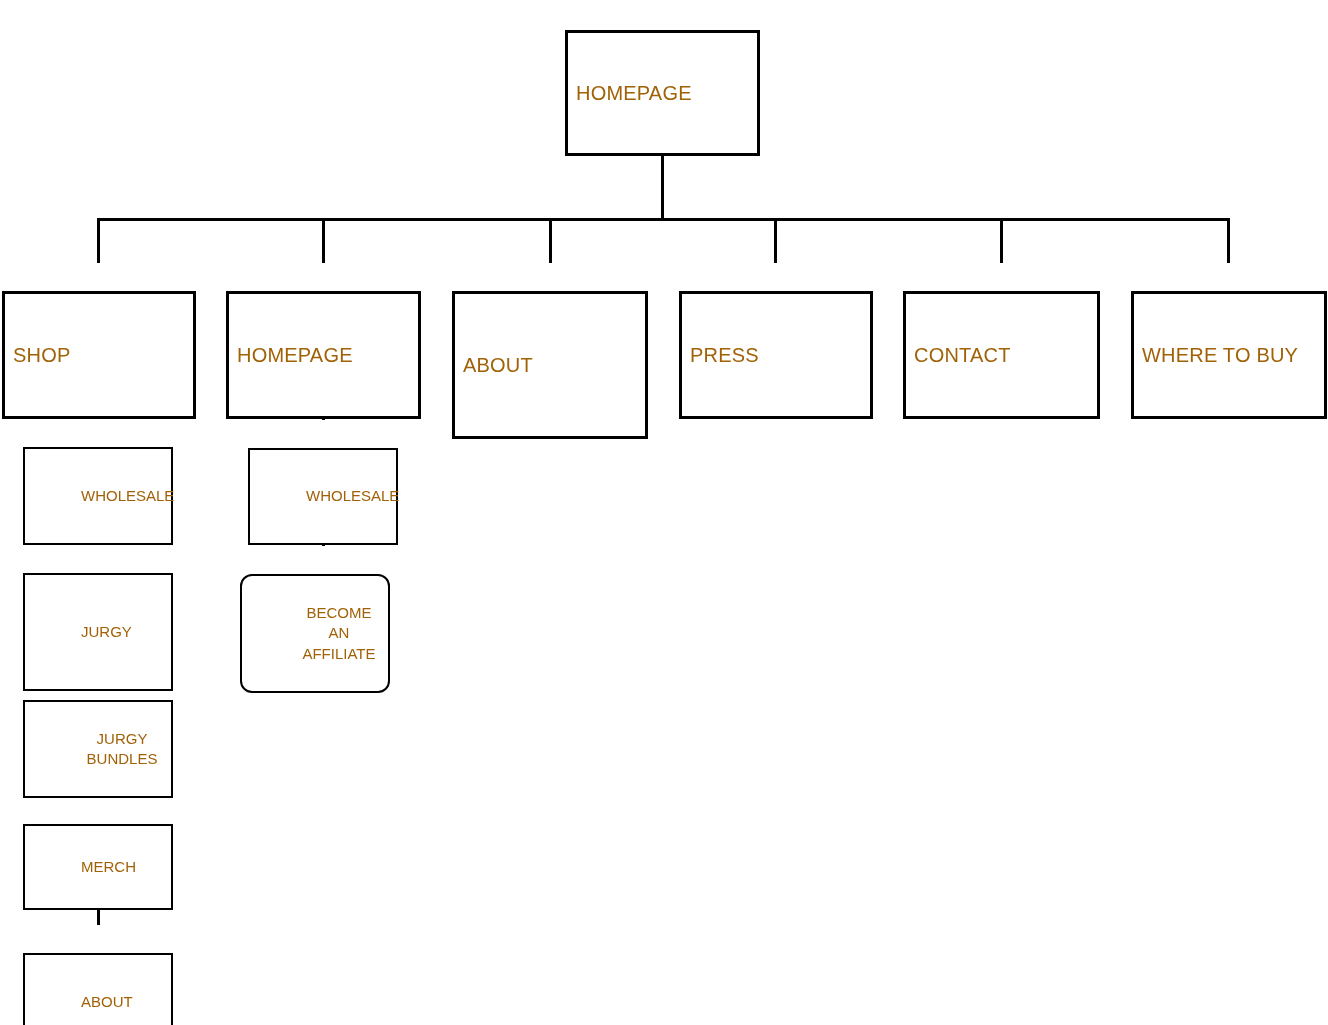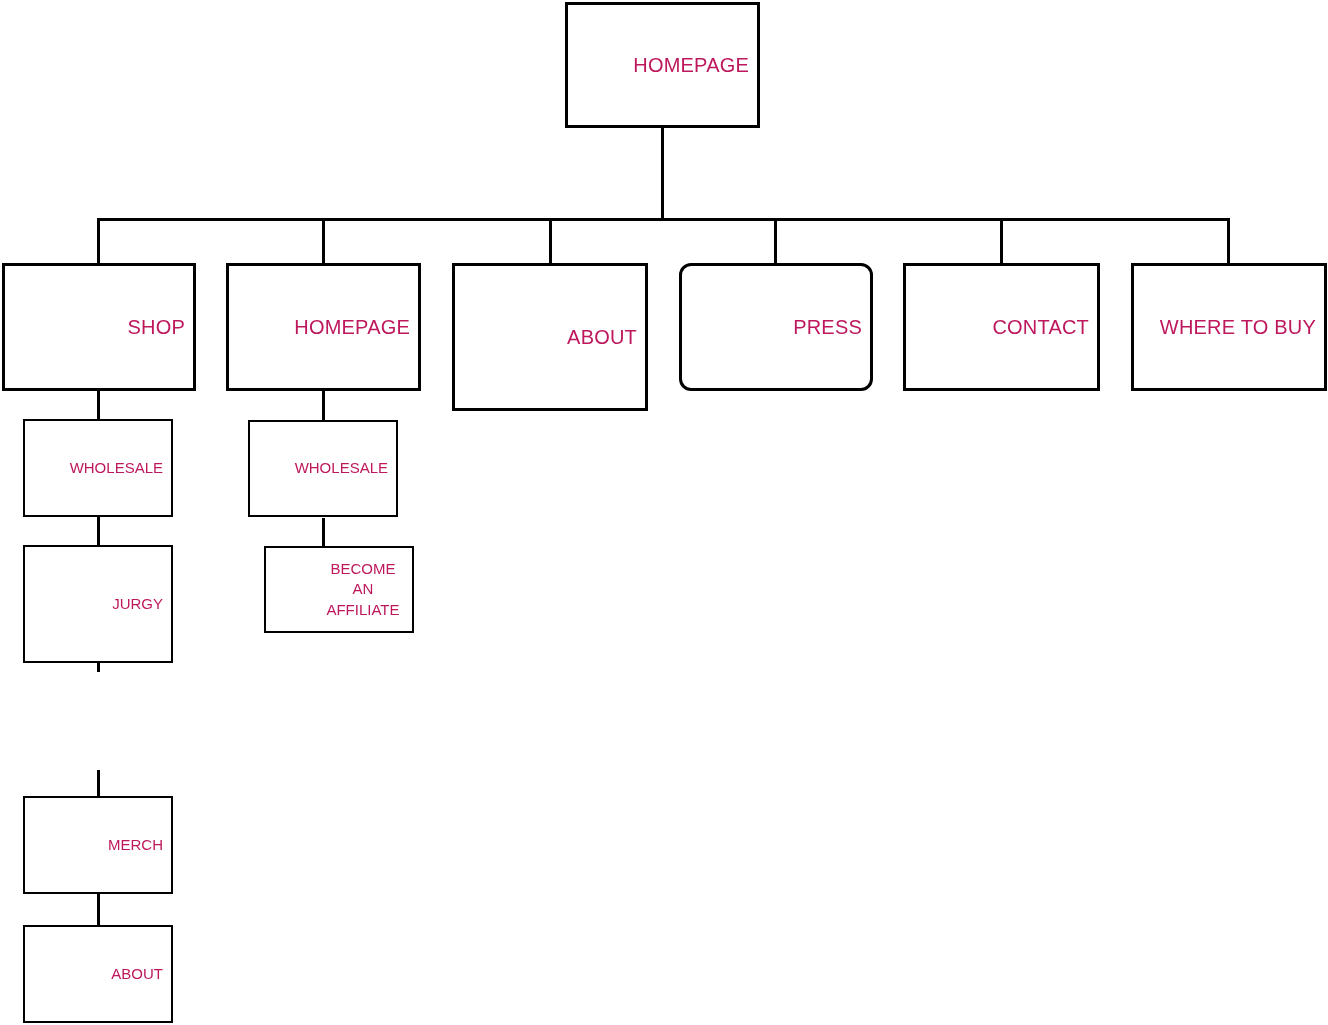--- a/index.html
+++ b/index.html
@@ -14,23 +14,24 @@
     height: 1025px;
     background: #ffffff;
     overflow: hidden;
   }
   .node {
     position: absolute;
     box-sizing: border-box;
     background: #ffffff;
     display: flex;
     align-items: center;
-    justify-content: flex-end;
+    justify-content: flex-start;
     text-align: center;
-    color: #be185d;
+    color: #a16207;
+    margin-top: 28px;
   }
   .node.main {
     border: 3px solid #000000;
     font-size: 20px;
     letter-spacing: 0.2px;
   }
   .node.sub {
     border: 2px solid #000000;
     font-size: 15px;
     padding-left: 48px;
@@ -78,43 +79,46 @@
 
   <div class="node main" style="left:2px; top:263px; width:194px; height:128px;">
     <span class="label">SHOP</span>
   </div>
   <div class="node main" style="left:226px; top:263px; width:195px; height:128px;">
     <span class="label">HOMEPAGE</span>
   </div>
   <div class="node main" style="left:452px; top:263px; width:196px; height:148px;">
     <span class="label">ABOUT</span>
   </div>
-  <div class="node main" style="left:679px; top:263px; width:194px; height:128px;border-radius:12px;">
+  <div class="node main" style="left:679px; top:263px; width:194px; height:128px;">
     <span class="label">PRESS</span>
   </div>
   <div class="node main" style="left:903px; top:263px; width:197px; height:128px;">
     <span class="label">CONTACT</span>
   </div>
   <div class="node main" style="left:1131px; top:263px; width:196px; height:128px;">
     <span class="label">WHERE TO BUY</span>
   </div>
 
   <div class="node sub" style="left:23px; top:419px; width:150px; height:98px;">
     <span class="label">WHOLESALE</span>
   </div>
   <div class="node sub" style="left:23px; top:545px; width:150px; height:118px;">
     <span class="label">JURGY</span>
   </div>
-  <div class="node sub" style="left:23px; top:796px; width:150px; height:98px;">
+  <div class="node sub" style="left:23px; top:672px; width:150px; height:98px;">
+    <span class="label">JURGY BUNDLES</span>
+  </div>
+  <div class="node sub" style="left:23px; top:796px; width:150px; height:86px;">
     <span class="label">MERCH</span>
   </div>
   <div class="node sub" style="left:23px; top:925px; width:150px; height:98px;">
     <span class="label">ABOUT</span>
   </div>
 
   <div class="node sub" style="left:248px; top:420px; width:150px; height:97px;">
     <span class="label">WHOLESALE</span>
   </div>
-  <div class="node sub" style="left:264px; top:546px; width:150px; height:87px;">
+  <div class="node sub" style="left:240px; top:546px; width:150px; height:119px;border-radius:12px;">
     <span class="label">BECOME AN AFFILIATE</span>
   </div>
 
 </div>
 
 </body></html>

